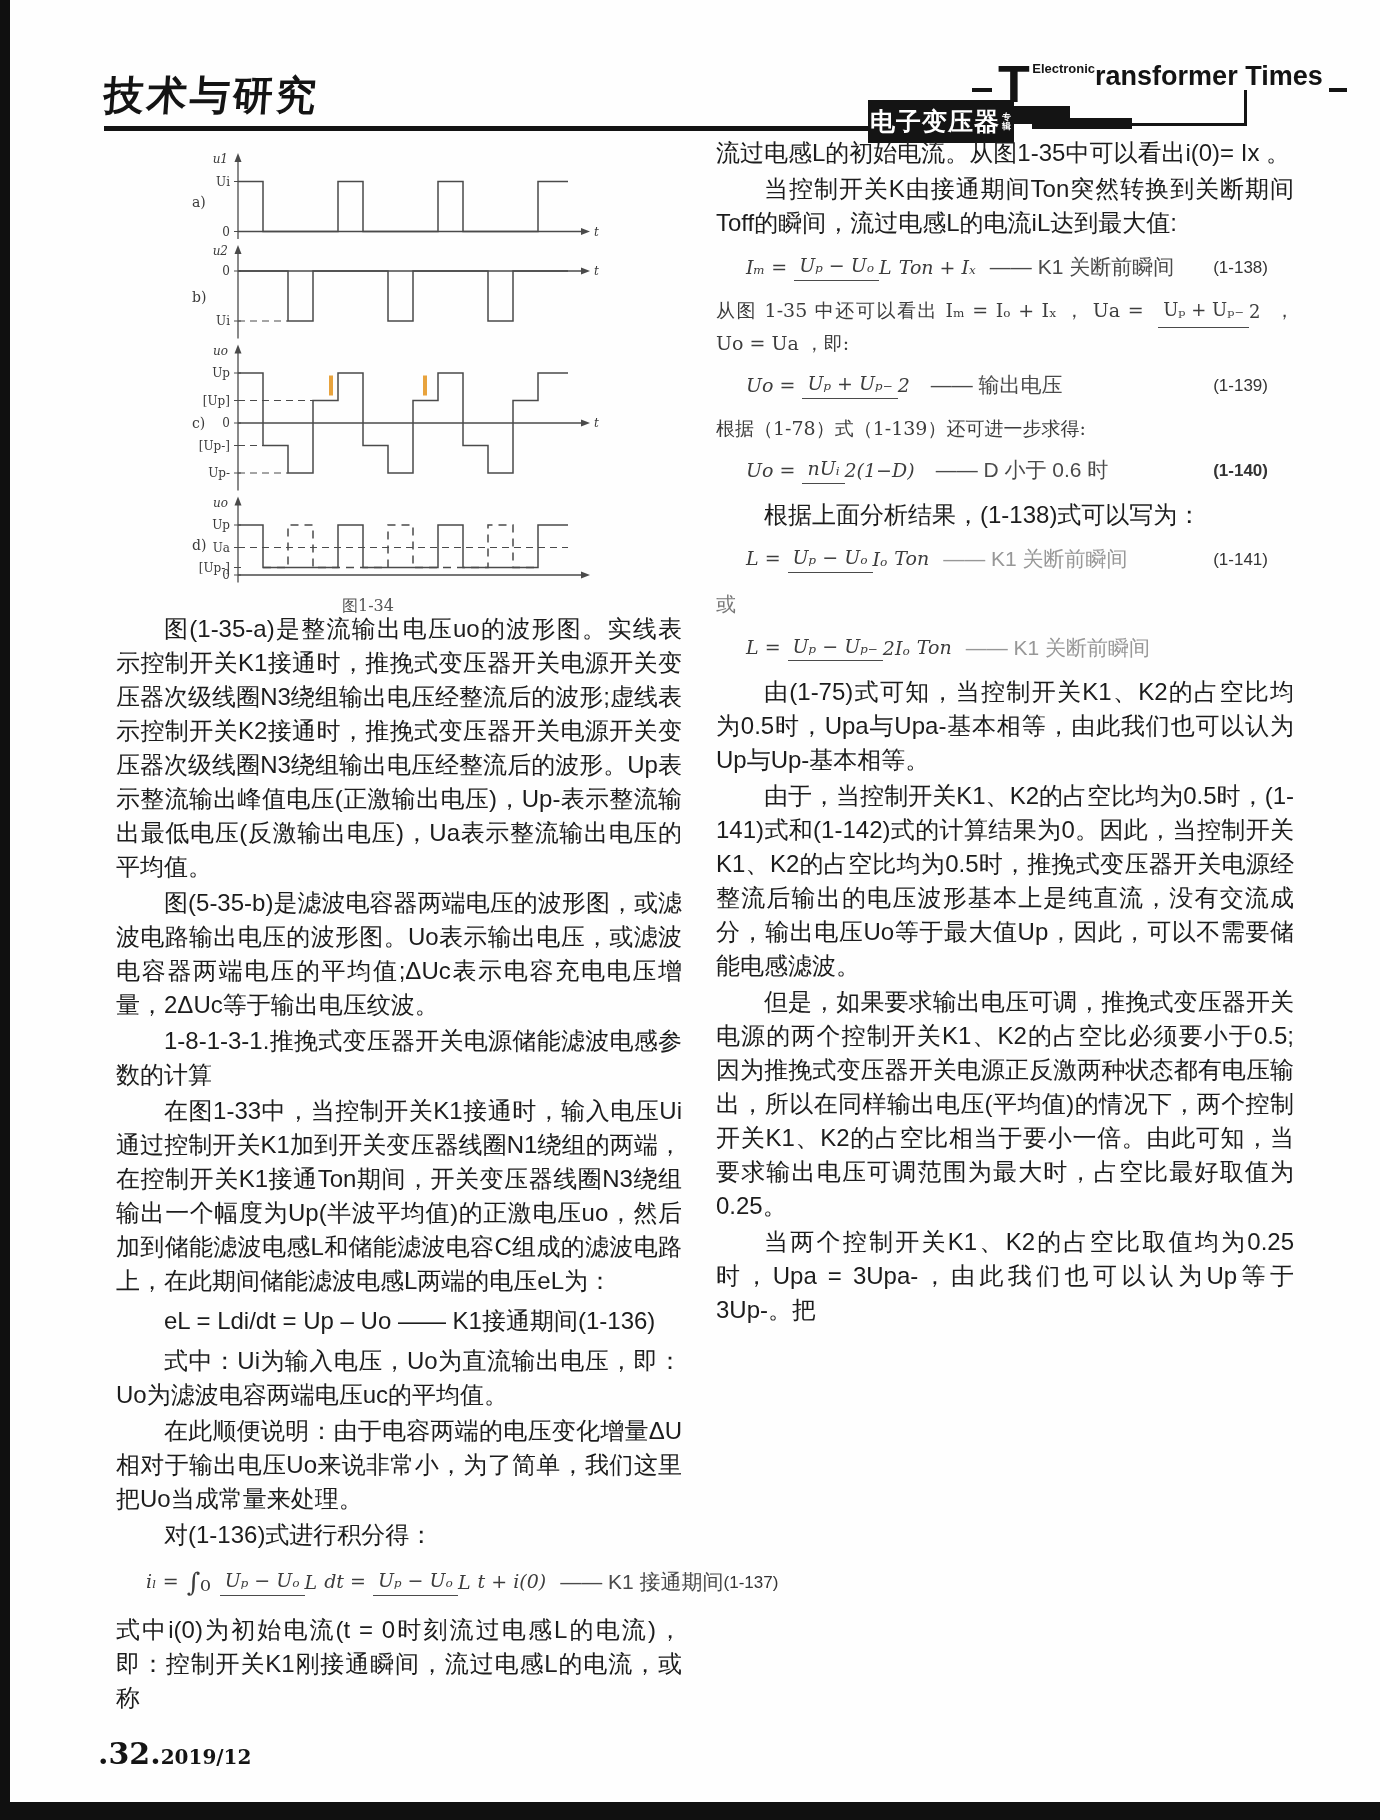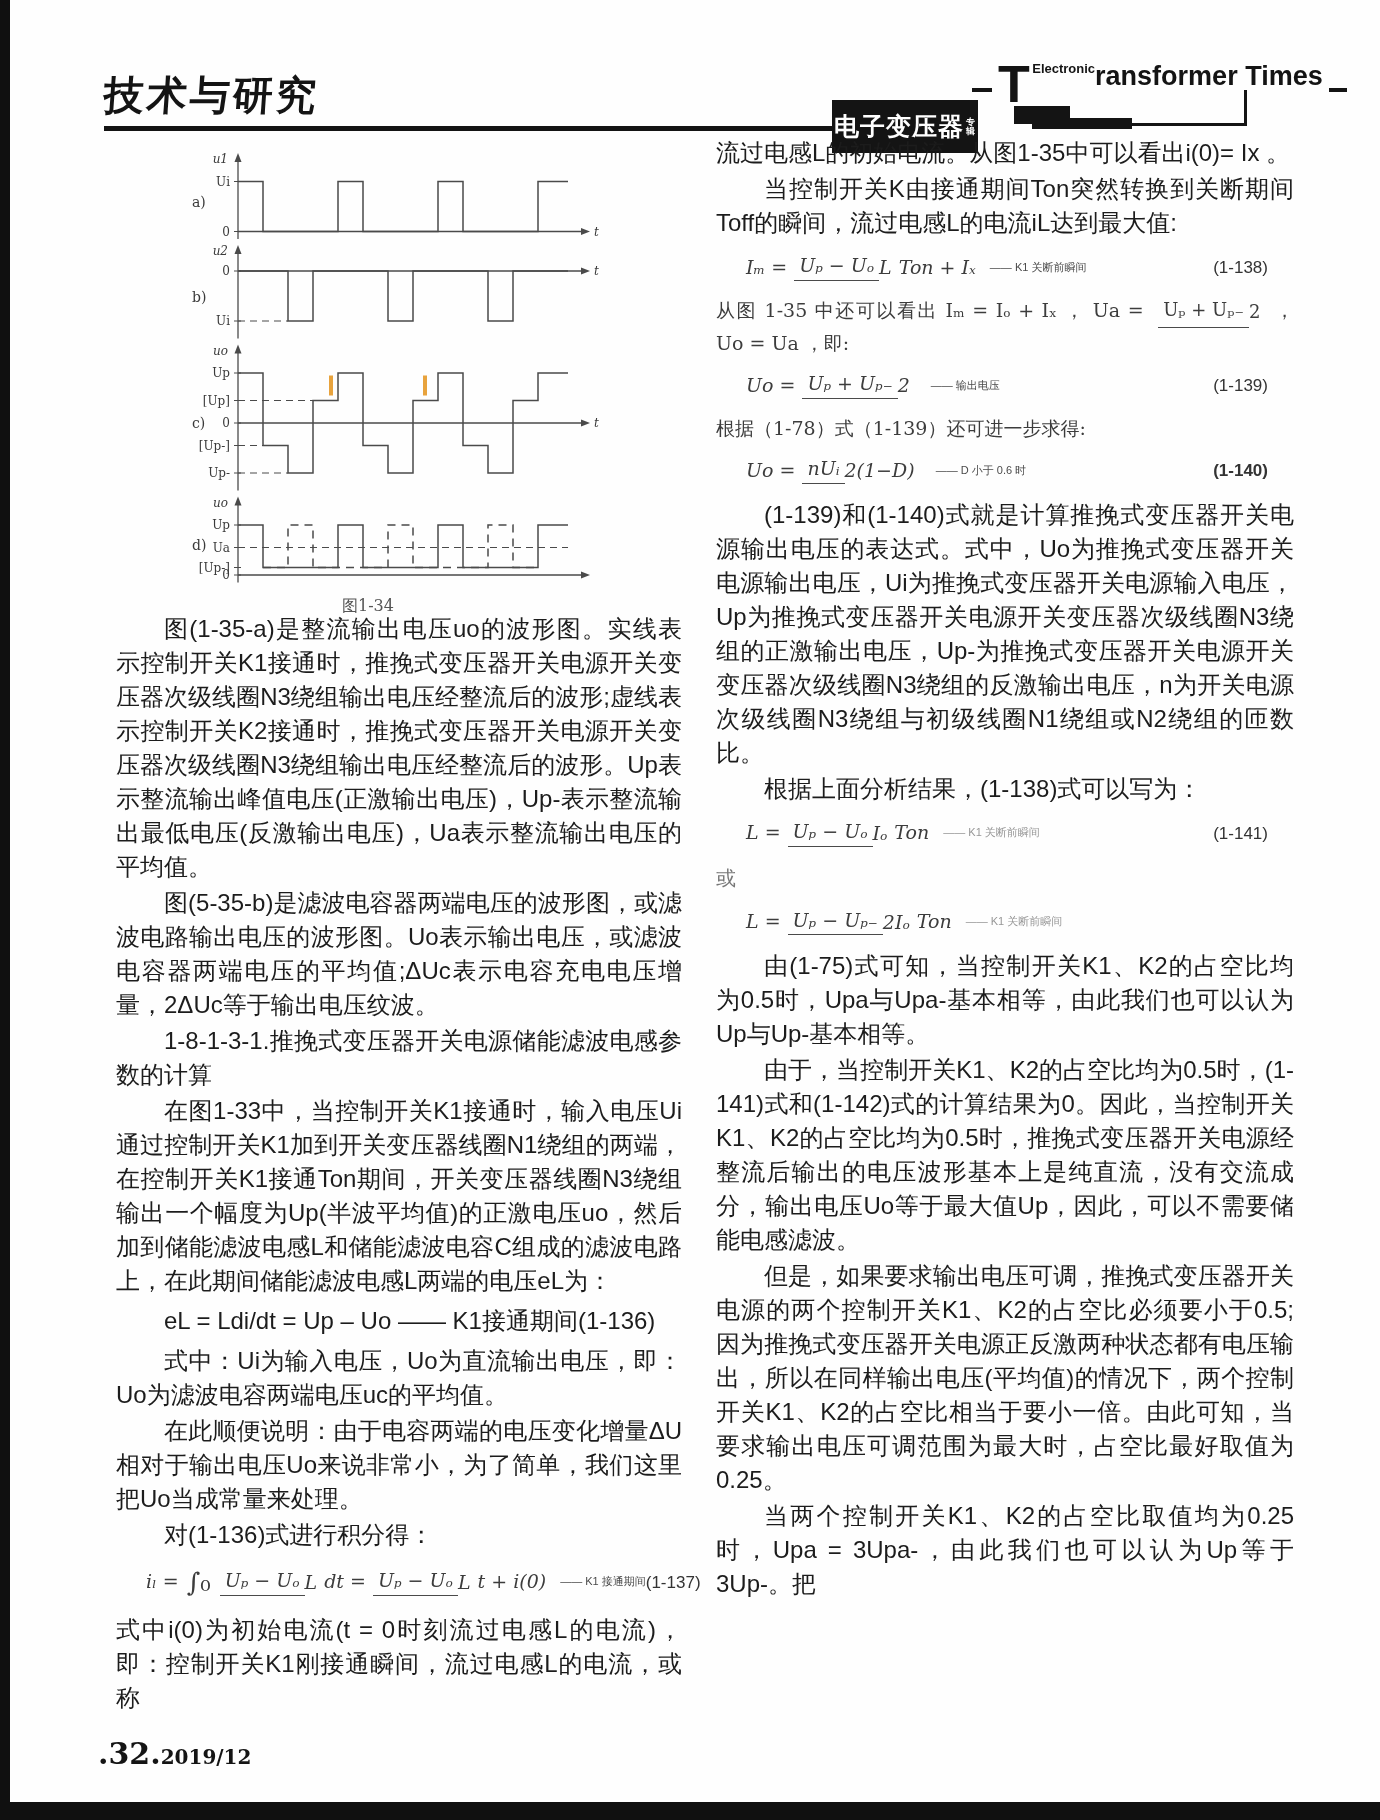--- a/index.html
+++ b/index.html
@@ -5,21 +5,21 @@
   html,body{margin:0;padding:0;width:1380px;height:1820px;background:#fff;}
   .page{position:relative;width:1380px;height:1820px;background:#fefefe;overflow:hidden;
         font-family:"Liberation Sans",sans-serif;color:#1c1c1c;}
   .left-bar{position:absolute;left:0;top:0;width:10px;height:1820px;background:#101010;}
   .bottom-bar{position:absolute;left:0;top:1802px;width:1380px;height:18px;background:#101010;}
 
   
   .section-title{position:absolute;left:104px;top:68px;font-size:40px;font-weight:900;
                  letter-spacing:3px;color:#141414;transform:skewX(-4deg);}
   .title-rule{position:absolute;left:104px;top:126px;width:768px;height:5px;background:#141414;}
-  .cn-logo{position:absolute;left:832px;top:100px;width:146px;height:53px;background:#141414;
+  .cn-logo{position:absolute;left:868px;top:100px;width:146px;height:43px;background:#141414;
            color:#fff;display:flex;align-items:center;justify-content:center;font-weight:900;
            font-size:25px;letter-spacing:1px;}
   .cn-small{display:inline-flex;flex-direction:column;font-size:9px;line-height:9px;
             font-weight:700;margin-left:2px;}
   .cn-small i{font-style:normal;}
   .stair1{position:absolute;left:1014px;top:106px;width:56px;height:18px;background:#141414;}
   .stair2{position:absolute;left:1032px;top:118px;width:100px;height:11px;background:#141414;}
   .en-logo{position:absolute;left:998px;top:62px;white-space:nowrap;color:#141414;}
   .dash-l{position:absolute;left:-26px;top:26px;width:20px;height:4px;background:#141414;display:inline-block;}
   .logo-t{font-size:52px;font-weight:900;font-family:"Liberation Sans",sans-serif;line-height:44px;vertical-align:top;}
@@ -44,21 +44,21 @@
   .eq-line{margin:6px 0 6px 0 !important;text-indent:2em;}
 
   
   .equation{display:flex;align-items:center;font-family:"DejaVu Serif","Liberation Serif",serif;
             color:#3c3c3c;font-size:19px;margin:14px 0 14px 30px;line-height:1.25;}
   .eq-math{display:inline-flex;align-items:center;font-style:italic;white-space:nowrap;}
   .eq-int{font-style:normal;font-size:26px;margin:0 2px 0 8px;}
   .frac{display:inline-flex;text-align:center;margin:0 7px;vertical-align:middle;}
   .frac .num{display:block;padding:0 5px 2px;border-bottom:1.5px solid #4a4a4a;}
   .frac .den{display:block;padding-top:2px;}
-  .eq-comment{font-family:"Liberation Sans",sans-serif;font-size:11px;color:#4a4a4a;
+  .eq-comment{font-family:"Liberation Sans",sans-serif;font-size:21px;color:#4a4a4a;
               margin-left:14px;white-space:nowrap;}
   .eq-tag{margin-left:auto;margin-right:26px;font-family:"Liberation Sans",sans-serif;
           font-size:17px;color:#333;white-space:nowrap;}
   .faded{color:#979797;}
   .small-line{font-size:19px;line-height:1.6;color:#3c3c3c;margin:10px 0 !important;
               font-family:"DejaVu Serif","Liberation Serif",serif;text-indent:0;}
   .ifrac{font-size:18px;}
   .or-line{font-size:20px;color:#777;margin:2px 0 !important;}
 
   
@@ -239,21 +239,20 @@
         <span>Uo =</span>
         <span class="frac">
             <span class="num">nUᵢ</span>
             <span class="den">2(1−D)</span>
           </span>
         <span></span>
       </span>
       <span class="eq-comment">——  D 小于 0.6 时</span>
       <span class="eq-tag" style="font-weight:bold">(1-140)</span>
     </div>
-    <p class="indent">(1-139)和(1-140)式就是计算推挽式变压器开关电源输出电压的表达式。式中，Uo为推挽式变压器开关电源输出电压，Ui为推挽式变压器开关电源输入电压，Up为推挽式变压器开关电源开关变压器次级线圈N3绕组的正激输出电压，Up-为推挽式变压器开关电源开关变压器次级线圈N3绕组的反激输出电压，n为开关电源次级线圈N3绕组与初级线圈N1绕组或N2绕组的匝数比。</p>
     <p class="indent">根据上面分析结果，(1-138)式可以写为：</p>
     <div class="equation">
       <span class="eq-math">
         <span>L =</span>
         <span class="frac">
             <span class="num">Uₚ − Uₒ</span>
             <span class="den">Iₒ</span>
           </span>
         <span>Ton</span>
       </span>

